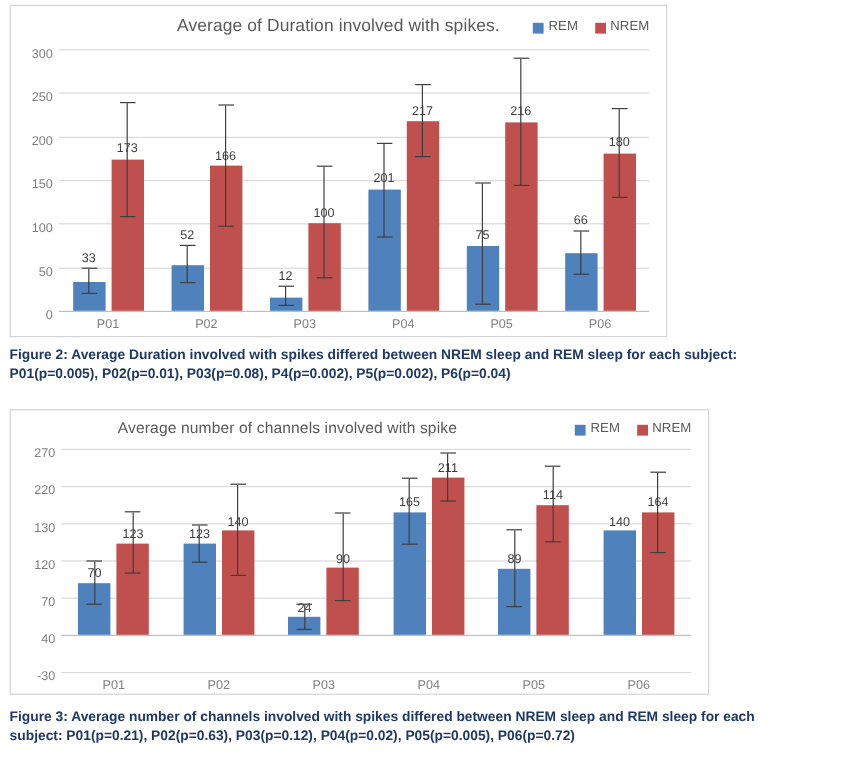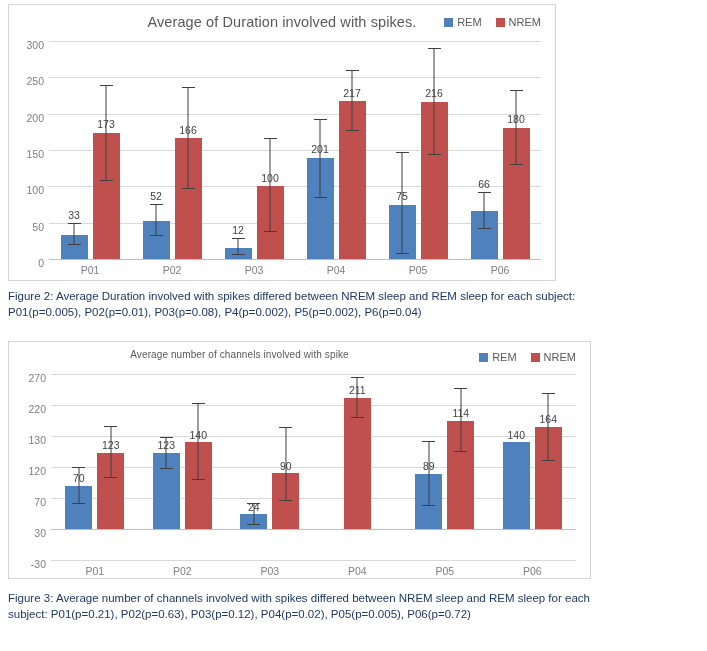--- a/index.html
+++ b/index.html
@@ -34,37 +34,37 @@
   #panel2 { top: 341px; width: 583px; height: 238px; }
 
   .chart-title {
     text-align: center;
     color: #595959;
     font-size: 14.5px;
     padding-top: 9px;
     letter-spacing: 0.1px;
   }
   #panel2 .chart-title {
-    font-size: 10px;
+    font-size: 13px;
     padding-top: 7px;
     padding-right: 120px;
   }
 
   
   .legend {
     position: absolute;
     display: flex;
     align-items: center;
     gap: 14px;
     font-size: 11px;
     color: #595959;
   }
   #legend1 { top: 11px; right: 14px; }
   #legend2 { top: 9px; right: 14px; }
-  .legend-entry { display: flex; align-items: center; gap: 4px; }
+  .legend-entry { display: flex; align-items: flex-end; gap: 4px; }
   .legend-swatch {
     width: 9px; height: 9px; display: inline-block;
   }
 
   
   .plot-wrap {
     position: absolute;
     left: 0; right: 0;
   }
   #plot1 { top: 36px; height: 218px; }
@@ -169,21 +169,21 @@
   }
 
   
   .caption {
     position: absolute;
     left: 8px;
     width: 690px;
     font-size: 11.5px;
     line-height: 16px;
     color: #1f3864;
-    font-weight: normal;
+    font-weight: bold;
   }
   #caption1 { top: 288px; }
   #caption2 { top: 590px; }
   .caption .line { display: block; }
 </style>
 </head>
 <body>
 
 <div class="page">
 
@@ -366,21 +366,21 @@
       </div>
     </div>
 
     <div class="plot-wrap" id="plot2">
       <div class="y-axis" style="width:42px">
         <div class="y-tick" style="top:0%">270</div>
         <div class="y-tick" style="top:16.667%">220</div>
         <div class="y-tick" style="top:33.333%">130</div>
         <div class="y-tick" style="top:50%">120</div>
         <div class="y-tick" style="top:66.667%">70</div>
-        <div class="y-tick" style="top:83.333%">30</div>
+        <div class="y-tick" style="top:83.333%">40</div>
         <div class="y-tick" style="top:100%">-30</div>
       </div>
       <div class="grid-area" id="grid2">
         <div class="gridline" style="top:0%"></div>
         <div class="gridline" style="top:16.667%"></div>
         <div class="gridline" style="top:33.333%"></div>
         <div class="gridline" style="top:50%"></div>
         <div class="gridline" style="top:66.667%"></div>
         <div class="gridline zero" style="top:83.333%"></div>
         <div class="gridline" style="top:100%"></div>
@@ -439,20 +439,27 @@
                 <div class="errbar" style="bottom:31.667%; height:39.333%"></div>
                 <div class="errcap" style="bottom:31.667%"></div>
                 <div class="errcap" style="bottom:71%"></div>
                 <div class="datalabel" style="bottom:47.5%">90</div>
               </div>
             </div>
           </div>
 
           <div class="group">
             <div class="bars">
+              <div class="barcol">
+                <div class="bar rem" style="bottom:16.667%; height:55%"></div>
+                <div class="errbar" style="bottom:57%; height:29.333%"></div>
+                <div class="errcap" style="bottom:57%"></div>
+                <div class="errcap" style="bottom:86.333%"></div>
+                <div class="datalabel" style="bottom:72.5%">165</div>
+              </div>
               <div class="barcol">
                 <div class="bar nrem" style="bottom:16.667%; height:70.333%"></div>
                 <div class="errbar" style="bottom:76.333%; height:21.333%"></div>
                 <div class="errcap" style="bottom:76.333%"></div>
                 <div class="errcap" style="bottom:97.667%"></div>
                 <div class="datalabel" style="bottom:88%">211</div>
               </div>
             </div>
           </div>
 

